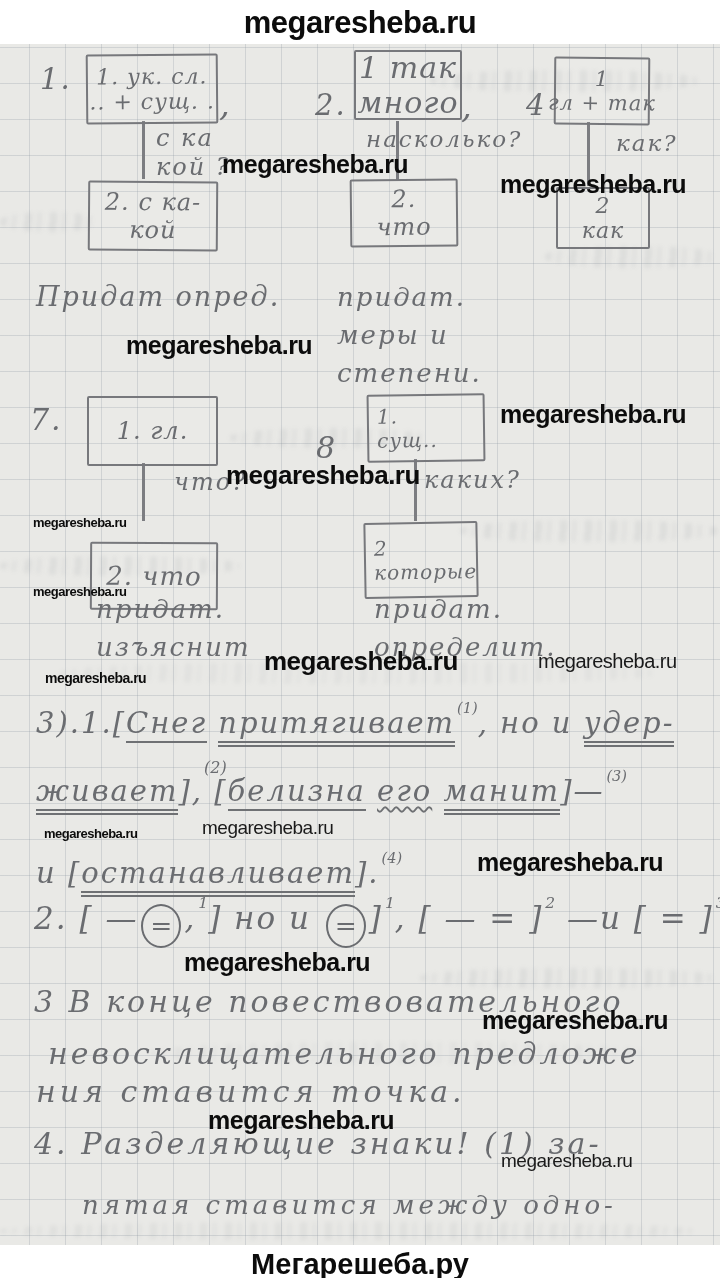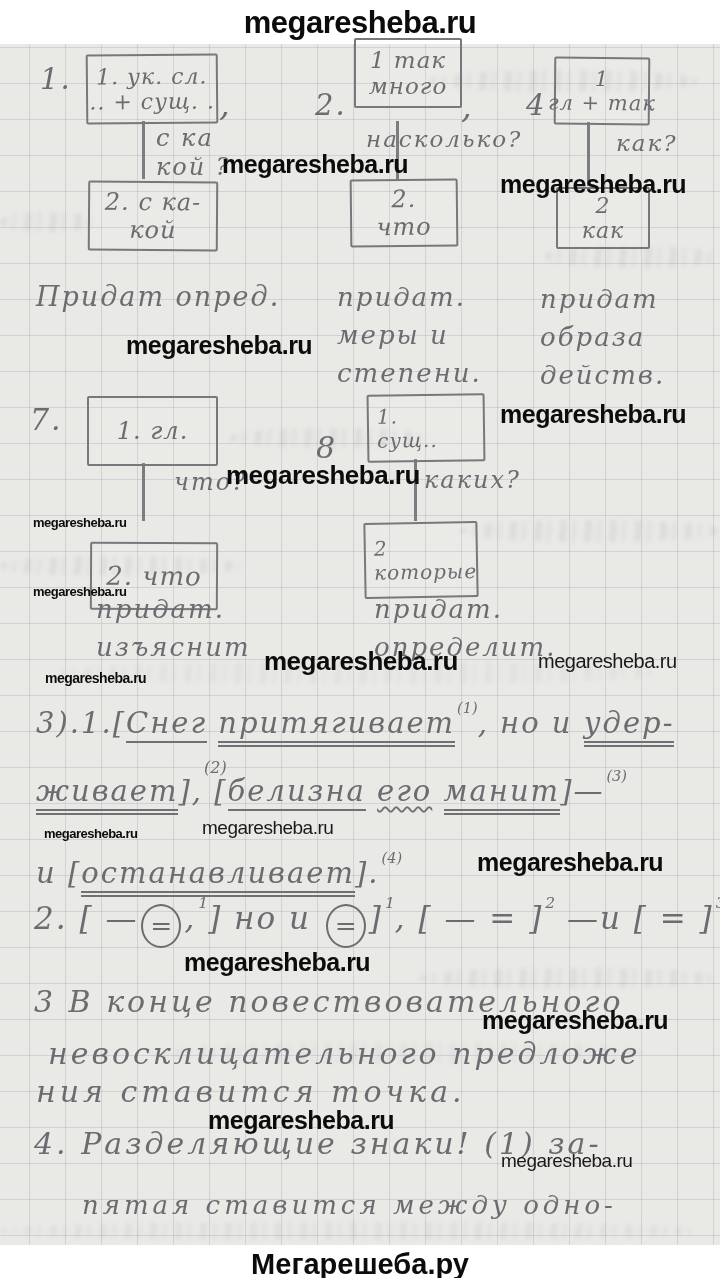--- a/index.html
+++ b/index.html
@@ -115,21 +115,21 @@
   <div class="hw qlabel" style="left:156px;top:124px;font-size:24px;">
       <div class="ln">с ка</div>
       <div class="ln">кой ?</div>
     </div>
   <div class="dbox" style="left:88px;top:181px;width:126px;height:66px;font-size:24px;transform:rotate(.4deg);">
       <div class="ln">2. с ка-</div>
       <div class="ln">кой</div>
     </div>
 
   <span class="hw" style="left:315px;top:88px;font-size:29px;">2.</span>
-  <div class="dbox" style="left:354px;top:38px;width:104px;height:66px;font-size:23px;">
+  <div class="dbox" style="left:354px;top:50px;width:104px;height:66px;font-size:30px;">
       <div class="ln">1 так</div>
       <div class="ln">много</div>
     </div>
   <span class="hw" style="left:461px;top:86px;font-size:34px;">,</span>
   <div class="vline" style="left:396px;top:121px;height:60px;"></div>
   <div class="hw qlabel" style="left:366px;top:126px;font-size:23px;">
       <div class="ln">насколько?</div>
     </div>
   <div class="dbox" style="left:350px;top:179px;width:104px;height:64px;font-size:24px;transform:rotate(-.6deg);">
       <div class="ln">2.</div>
@@ -151,25 +151,20 @@
     </div>
 
   <div class="hw caption" style="left:36px;top:278px;font-size:27px;">
       <div class="ln">Придат опред.</div>
     </div>
   <div class="hw caption" style="left:337px;top:278px;font-size:26px;">
       <div class="ln">придат.</div>
       <div class="ln">меры и</div>
       <div class="ln">степени.</div>
     </div>
-  <div class="hw caption" style="left:540px;top:280px;font-size:26px;">
-      <div class="ln">придат</div>
-      <div class="ln">образа</div>
-      <div class="ln">действ.</div>
-    </div>
 
   <span class="hw" style="left:30px;top:402px;font-size:30px;">7.</span>
   <div class="dbox" style="left:87px;top:396px;width:127px;height:66px;font-size:24px;">
       <div class="ln">1.  гл.</div>
     </div>
   <div class="vline" style="left:142px;top:463px;height:58px;"></div>
   <div class="hw qlabel" style="left:174px;top:468px;font-size:24px;">
       <div class="ln">что?</div>
     </div>
   <div class="dbox" style="left:90px;top:542px;width:124px;height:64px;font-size:26px;transform:rotate(.3deg);">

